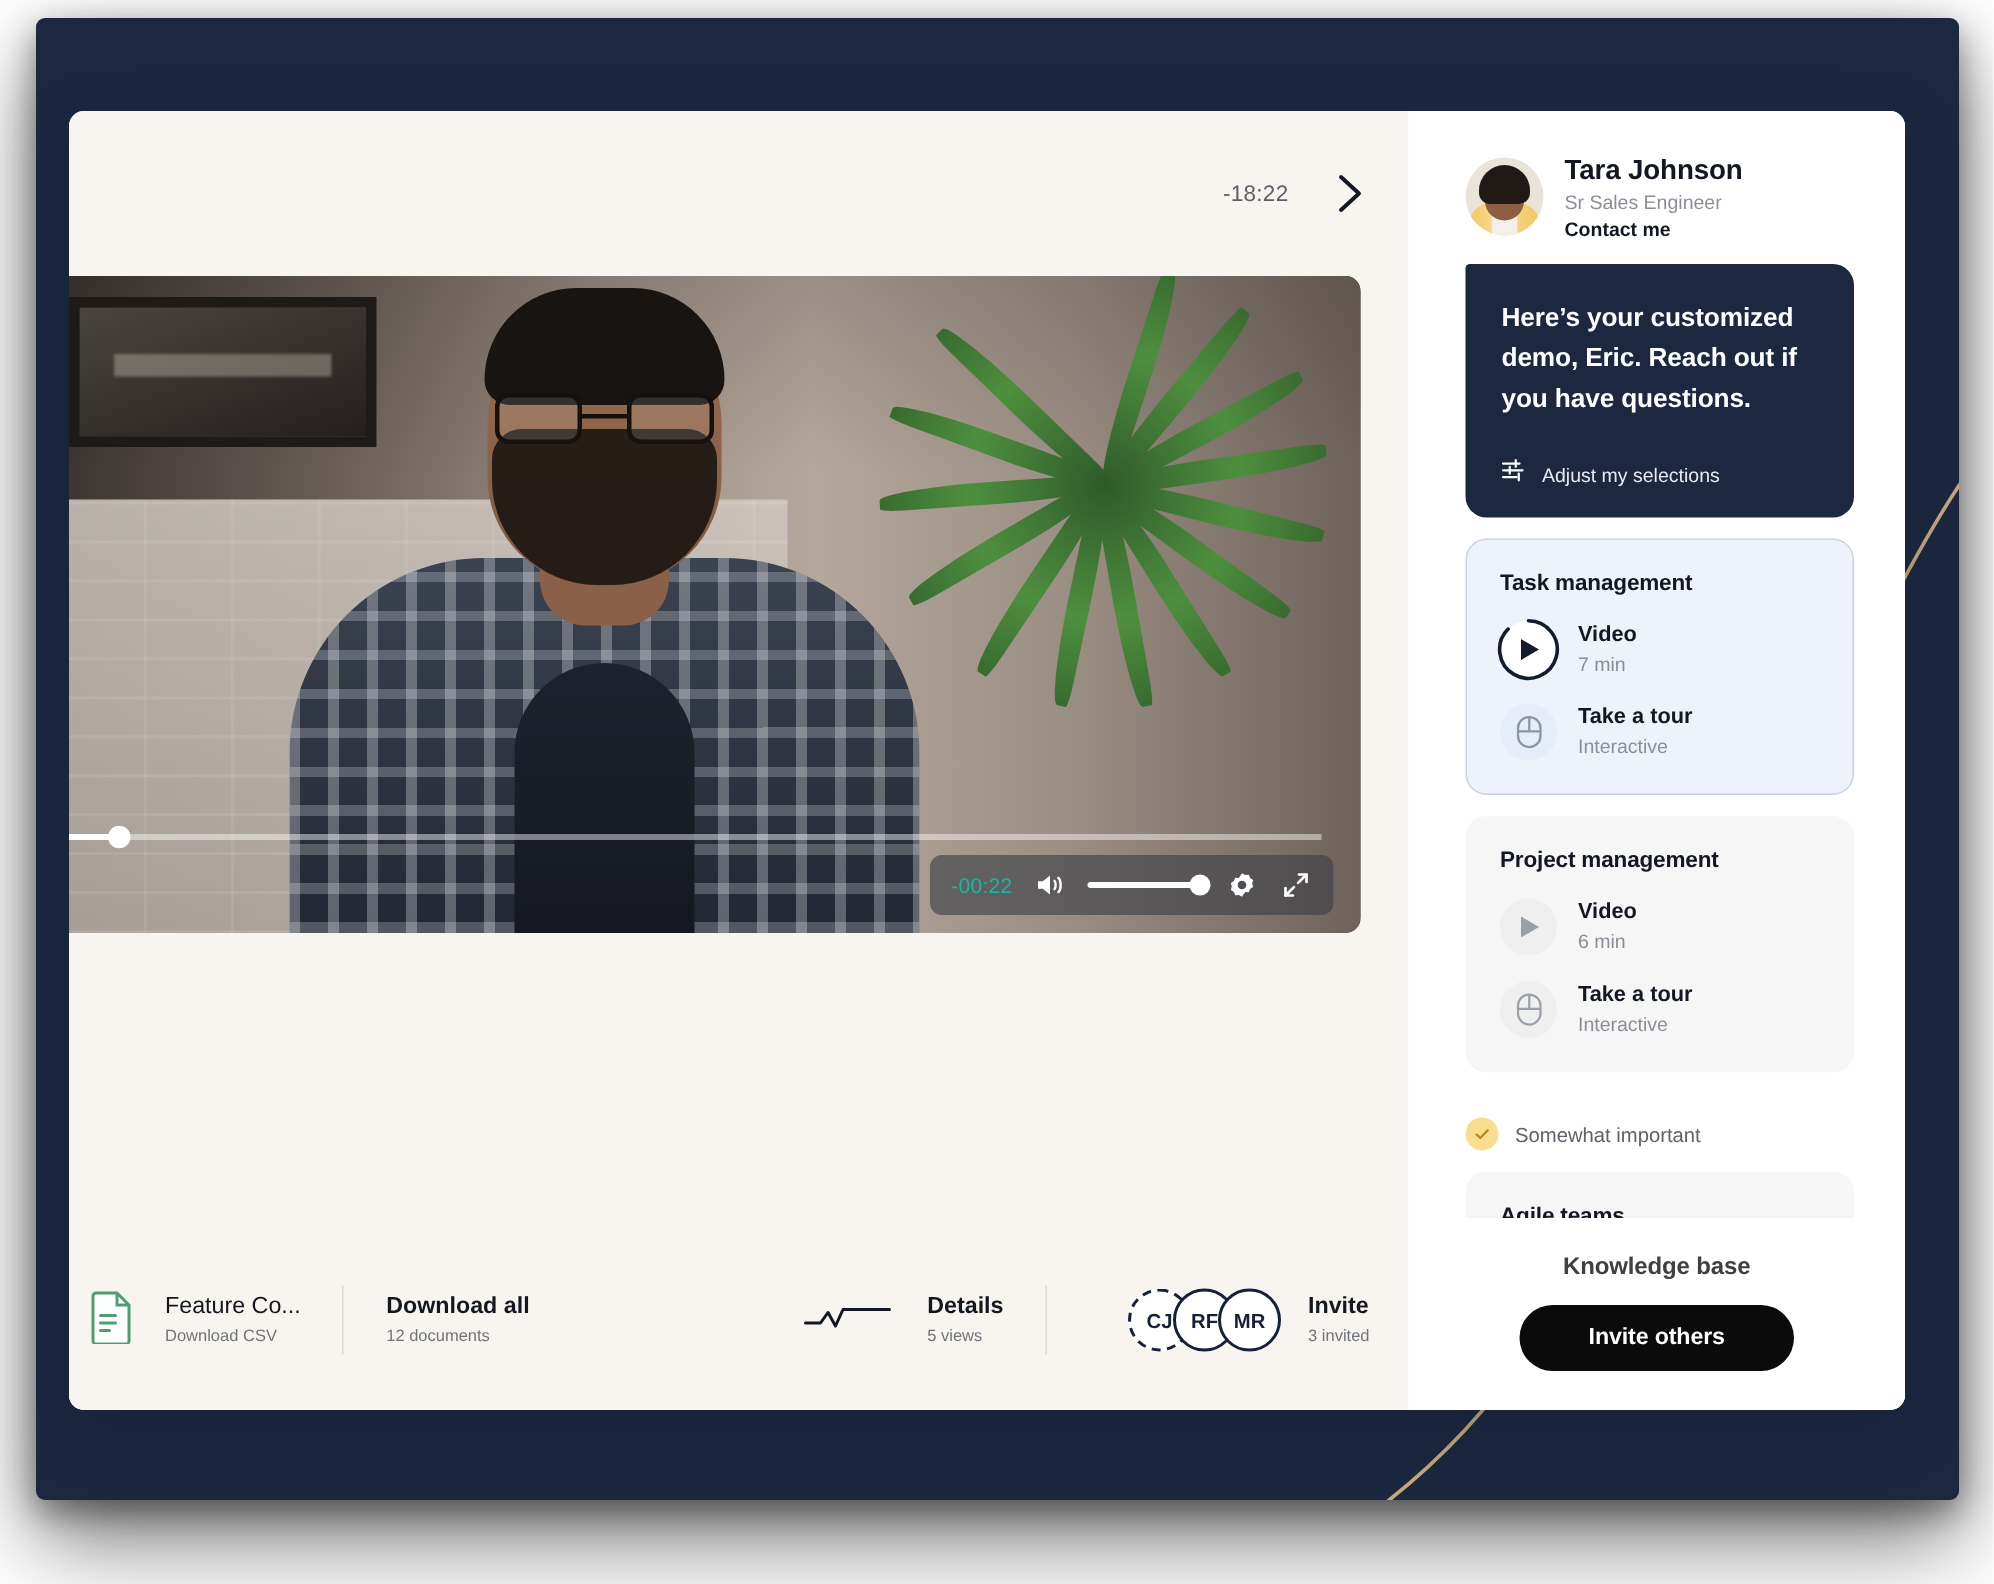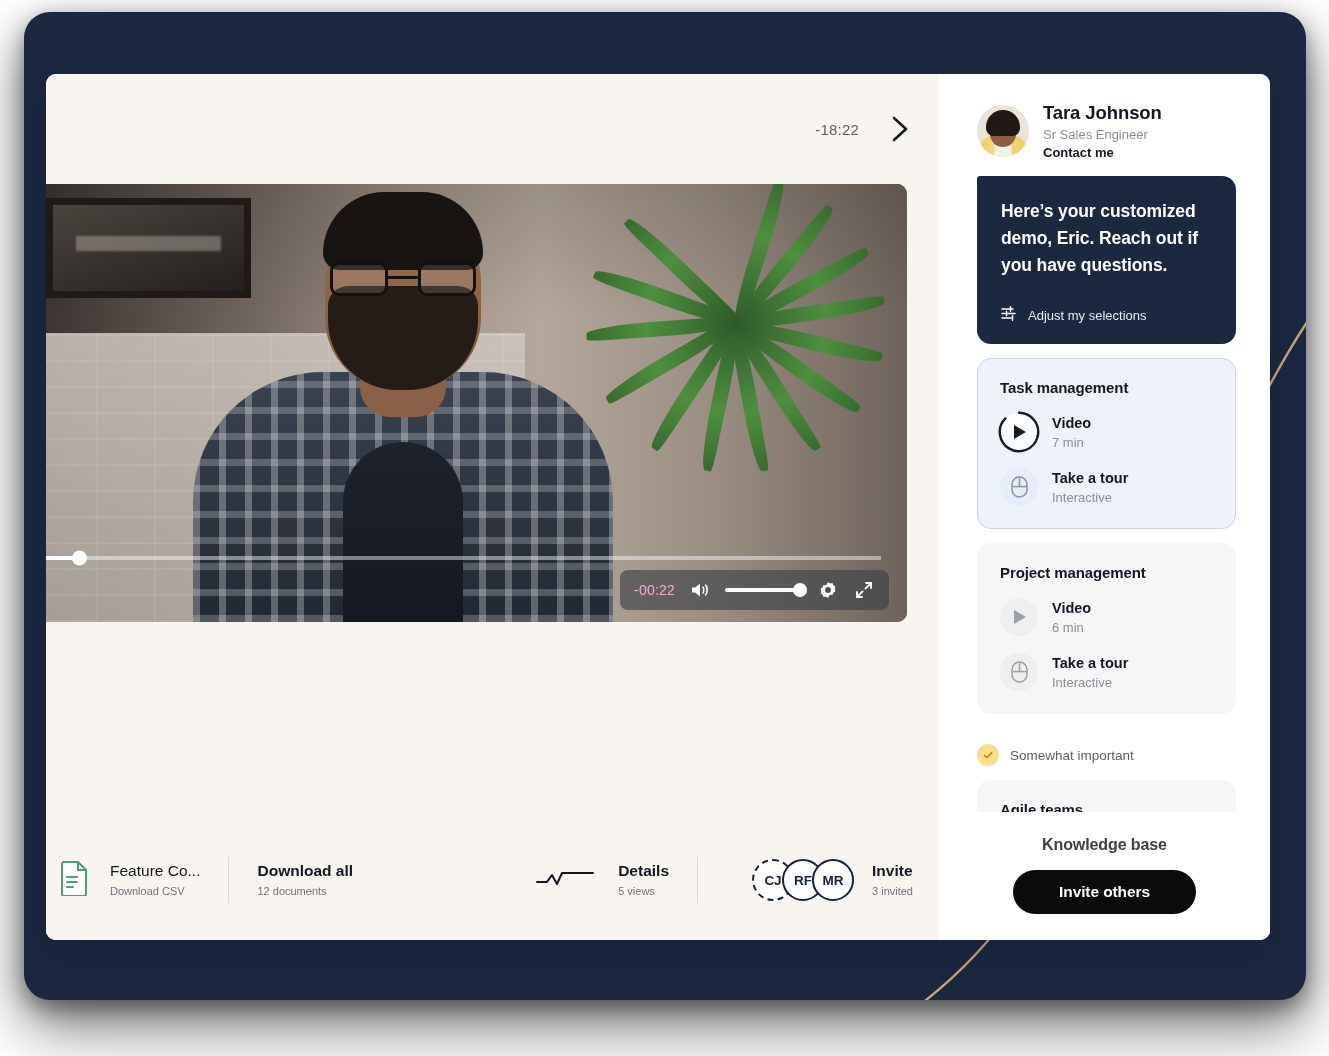--- a/index.html
+++ b/index.html
@@ -15,21 +15,21 @@
     background: #ffffff;
     overflow: hidden;
   }
 
   
   .device-frame {
     position: absolute;
     left: 24px; top: 12px;
     width: 1282px; height: 988px;
     background: #1b2840;
-    border-radius: 26px;
+    border-radius: 6px;
     box-shadow: 0 26px 60px rgba(0,0,0,0.55), 0 8px 22px rgba(0,0,0,0.4);
     overflow: hidden;
   }
   .deco-line {
     position: absolute;
     pointer-events: none;
     overflow: visible;
   }
 
   
@@ -224,21 +224,21 @@
     height: 40px;
     display: flex;
     align-items: center;
     gap: 14px;
     padding: 0 14px;
     border-radius: 8px;
     background: rgba(58,62,70,0.62);
     color: #fff;
   }
   .ctrl-time {
-    font-size: 14px; color: #f9a8d4; letter-spacing: .2px;
+    font-size: 14px; color: #14b8a6; letter-spacing: .2px;
   }
   .ctrl-btn {
     display: flex; align-items: center; justify-content: center;
     width: 22px; height: 22px;
     cursor: pointer;
   }
   .vol-slider {
     position: relative;
     width: 78px; height: 4px;
     background: #fff; border-radius: 2px;
@@ -385,21 +385,21 @@
     border: 1px solid #c9d2e6;
   }
   .topic-card.muted {
     background: #f6f6f7;
     border: 1px solid transparent;
   }
   .topic-title {
     font-size: 15px; font-weight: 700; color: #121723; letter-spacing: -0.1px;
   }
   .topic-row {
-    display: flex; align-items: center; gap: 14px;
+    display: flex; align-items: flex-start; gap: 14px;
     margin-top: 17px; cursor: pointer;
   }
   .topic-icon {
     width: 38px; height: 38px; border-radius: 50%;
     display: flex; align-items: center; justify-content: center;
     position: relative; flex: 0 0 38px;
   }
   .topic-icon.play-active { background: #ffffff; }
   .topic-icon.play-muted { background: #efefef; }
   .topic-icon.mouse-active { background: #e6ecf8; }

